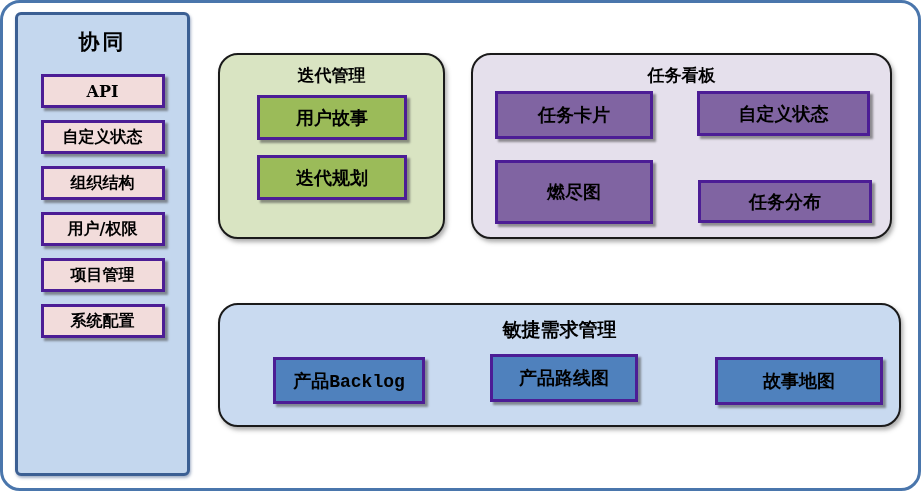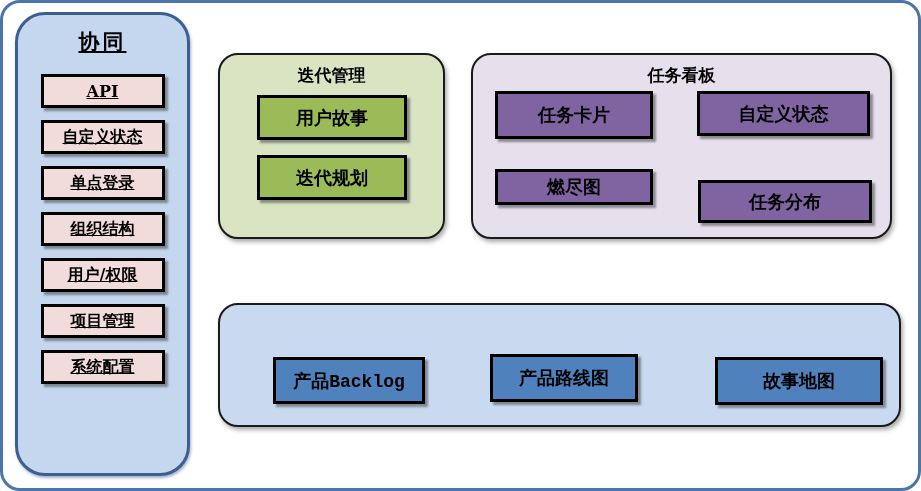--- a/index.html
+++ b/index.html
@@ -6,37 +6,36 @@
   .stage {
     position:relative; width:921px; height:491px; box-sizing:border-box;
     background:#ffffff; border:3px solid var(--outer_border,#4a76ac);
     border-radius:20px; overflow:hidden;
     font-family:"Liberation Sans", sans-serif;
   }
   
   .sidebar {
     position:absolute; left:12px; top:9px; width:175px; height:464px;
     box-sizing:border-box; background:var(--sidebar_bg,#c4d7ee);
-    border:3px solid var(--sidebar_border,#3b5f93); border-radius:30px;
+    border:3px solid var(--sidebar_border,#3b5f93); border-radius:6px;
     box-shadow:1px 2px 3px rgba(50,80,130,0.45);
     text-align:center;
-    text-decoration:underline;
   }
   .sidebar-title {
     margin-top:13px; font-weight:bold; font-size:21px; color:#000;
     letter-spacing:3px; font-family:"Liberation Sans", sans-serif;
   }
   .sidebar-items {
     margin-top:18px; display:flex; flex-direction:column;
     align-items:center; gap:12px;
   }
   
   .box {
     display:flex; align-items:center; justify-content:center;
-    box-sizing:border-box; border:3px solid #000000; color:#000;
+    box-sizing:border-box; border:3px solid #4c1d95; color:#000;
     font-family:"DejaVu Serif", serif; font-weight:bold;
     box-shadow:3px 3px 2px rgba(70,70,70,0.55);
     white-space:nowrap;
   }
   .sidebar .box { width:124px; height:34px; font-size:16px; background:var(--pink_item,#f2dcdb); }
   
   .panel {
     position:absolute; box-sizing:border-box;
     border:2px solid #1a1a1a; border-radius:20px;
     box-shadow:2px 3px 4px rgba(90,90,90,0.5);
@@ -50,41 +49,40 @@
 
   .panel-green  { left:215px; top:50px;  width:227px; height:186px; background:var(--green_panel_bg,#d9e4c2); }
   .panel-green .box { background:var(--green_item,#9bbb59); }
   .g1 { left:37px;  top:40px;  width:150px; height:45px; }
   .g2 { left:37px;  top:100px; width:150px; height:45px; }
 
   .panel-purple { left:468px; top:50px;  width:421px; height:186px; background:var(--purple_panel_bg,#e5e0ec); }
   .panel-purple .box { background:var(--purple_item,#8064a2);text-align:right; }
   .p1 { left:22px;  top:36px;  width:158px; height:48px; }
   .p2 { left:224px; top:36px;  width:173px; height:45px; }
-  .p3 { left:22px;  top:114px; width:158px; height:36px; }
+  .p3 { left:22px;  top:105px; width:158px; height:64px; }
   .p4 { left:225px; top:113px; width:174px; height:43px;margin-top:12px; }
 
   .panel-blue   { left:215px; top:300px; width:683px; height:124px; background:var(--blue_panel_bg,#c9daf0); }
   .panel-blue .panel-title { top:12px; font-size:19px; }
   .panel-blue .box { background:var(--blue_item,#4f81bd); }
   .b1 { left:53px;  top:52px;  width:152px; height:47px;font-family:Liberation Mono, monospace; }
   .b2 { left:270px; top:49px;  width:148px; height:48px; }
   .b3 { left:495px; top:52px;  width:168px; height:48px; }
 </style>
 </head>
 <body>
 
 <div class="stage">
 
   <div class="sidebar">
     <div class="sidebar-title">协同</div>
     <div class="sidebar-items">
       <div class="box">API</div>
       <div class="box">自定义状态</div>
-      <div class="box">单点登录</div>
       <div class="box">组织结构</div>
       <div class="box">用户/权限</div>
       <div class="box">项目管理</div>
       <div class="box">系统配置</div>
     </div>
   </div>
 
   <div class="panel panel-green">
     <div class="panel-title">迭代管理</div>
     <div class="box g1">用户故事</div>
@@ -93,18 +91,19 @@
 
   <div class="panel panel-purple">
     <div class="panel-title">任务看板</div>
     <div class="box p1">任务卡片</div>
     <div class="box p2">自定义状态</div>
     <div class="box p3">燃尽图</div>
     <div class="box p4">任务分布</div>
   </div>
 
   <div class="panel panel-blue">
+    <div class="panel-title">敏捷需求管理</div>
     <div class="box b1">产品Backlog</div>
     <div class="box b2">产品路线图</div>
     <div class="box b3">故事地图</div>
   </div>
 
 </div>
 
 </body></html>

